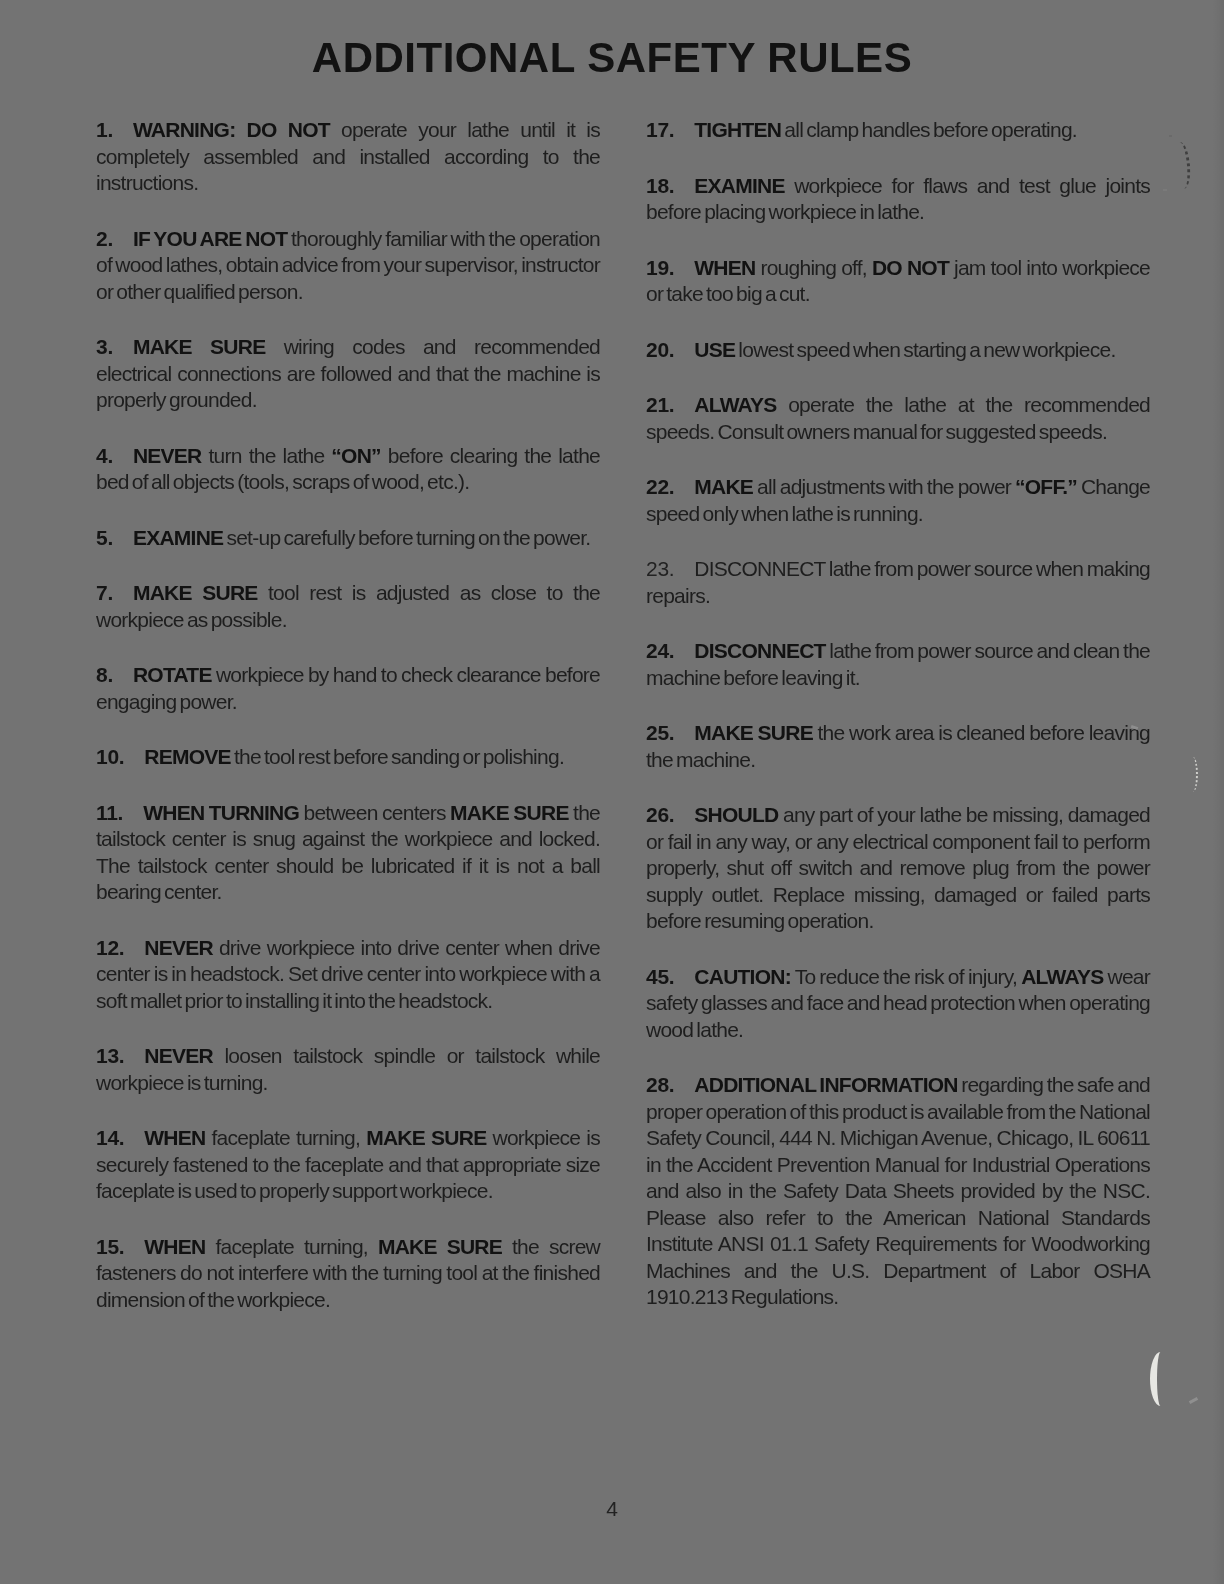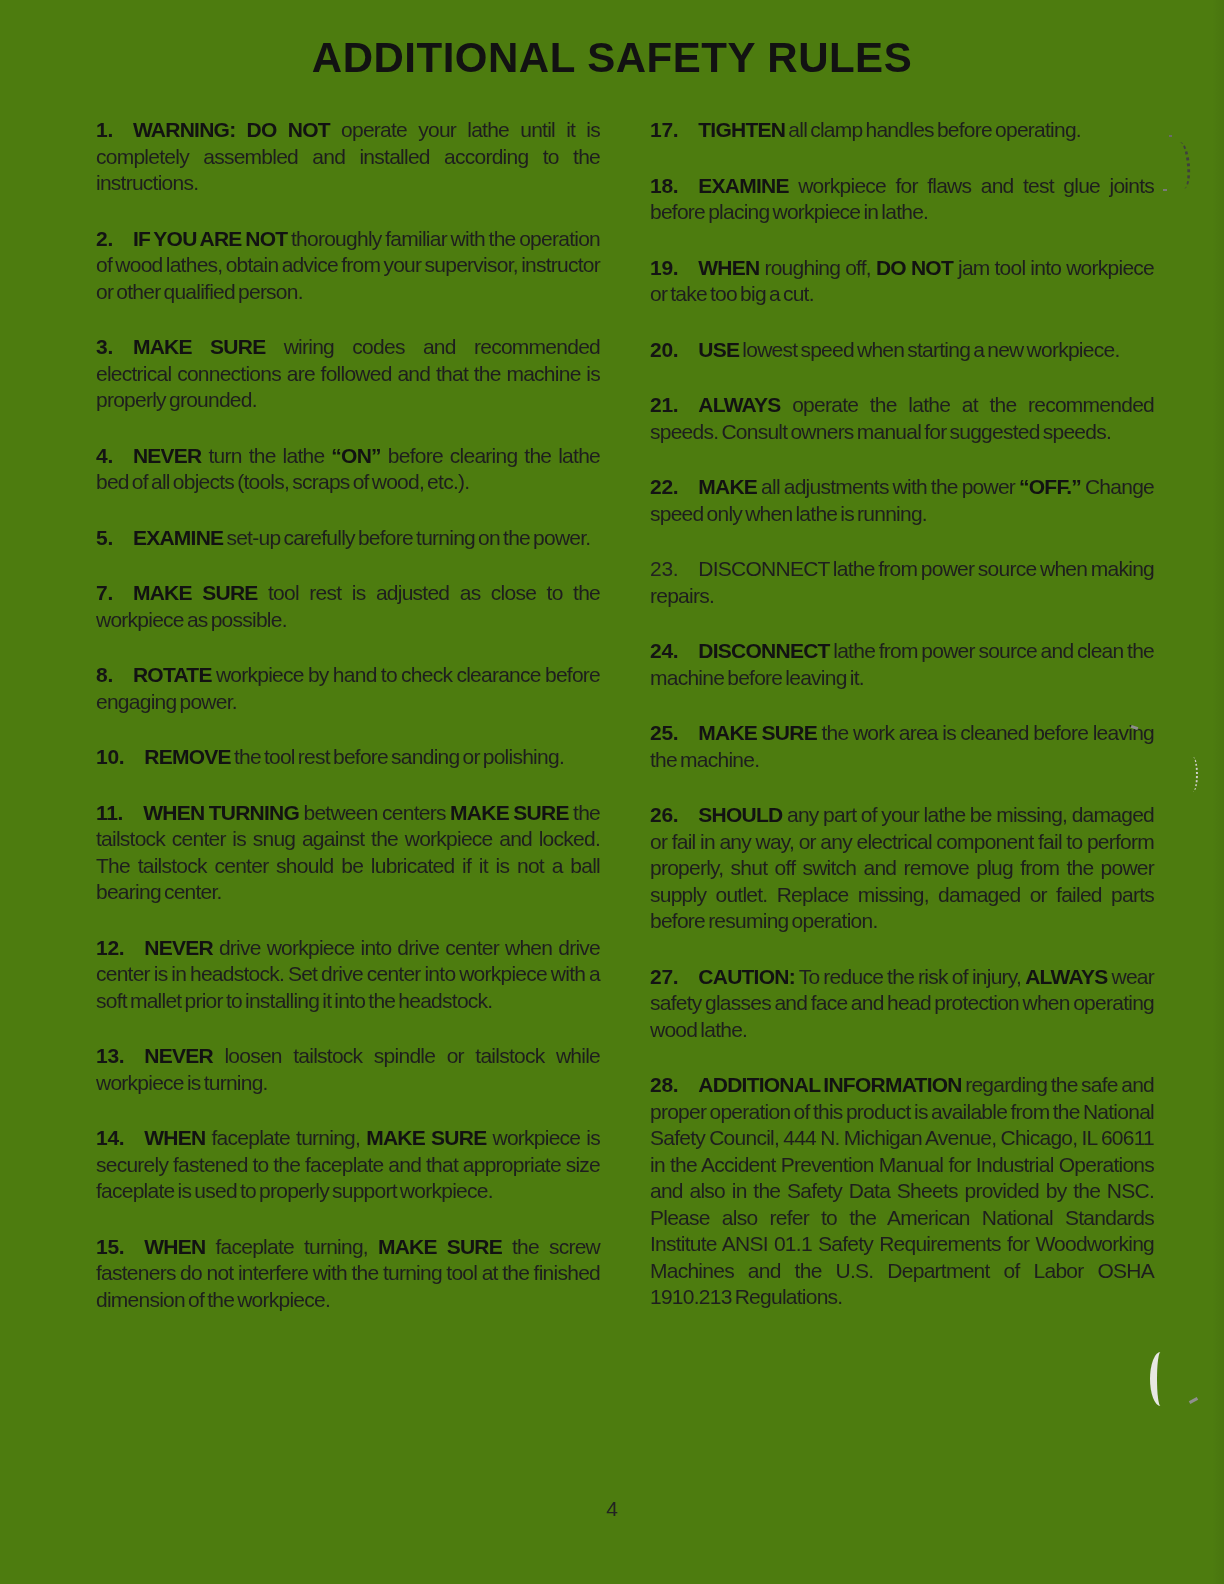--- a/index.html
+++ b/index.html
@@ -1,41 +1,40 @@
 <!DOCTYPE html>
 <html><head>
 <meta charset="utf-8">
 <style>
   html, body { margin: 0; padding: 0; background: #e8e8e6; }
   .page {
     position: relative;
     width: 1224px;
     height: 1584px;
     margin: 0 auto;
-    background: #4d7c0f;
+    background: #737373;
     overflow: hidden;
     color: #1b1b1b;
     font-family: "Liberation Sans", "DejaVu Sans", sans-serif;
   }
   .doc-title {
     margin: 0;
     padding-top: 34px;
     text-align: center;
     font-size: 42px;
     line-height: 47px;
     font-weight: 700;
     letter-spacing: 0.5px;
     color: #121212;
   }
   .columns {
     display: flex;
     padding: 36px 70px 0 96px;
     gap: 46px;
     box-sizing: border-box;
-    justify-content: space-between;
   }
   .col {
     flex: 0 0 504px;
     width: 504px;
   }
   .rule {
     margin: 0 0 29px 0;
     font-size: 21px;
     line-height: 26.5px;
     letter-spacing: -0.75px;
@@ -107,21 +106,21 @@
         <p class="rule"><span class="rule-num">17.</span><span class="kw">TIGHTEN</span><span class="txt"> all clamp handles before operating.</span></p>
         <p class="rule"><span class="rule-num">18.</span><span class="kw">EXAMINE</span><span class="txt"> workpiece for flaws and test glue joints before placing workpiece in lathe.</span></p>
         <p class="rule"><span class="rule-num">19.</span><span class="kw">WHEN</span><span class="txt"> roughing off, </span><span class="kw">DO NOT</span><span class="txt"> jam tool into workpiece or take too big a cut.</span></p>
         <p class="rule"><span class="rule-num">20.</span><span class="kw">USE</span><span class="txt"> lowest speed when starting a new workpiece.</span></p>
         <p class="rule"><span class="rule-num">21.</span><span class="kw">ALWAYS</span><span class="txt"> operate the lathe at the recommended speeds. Consult owners manual for suggested speeds.</span></p>
         <p class="rule"><span class="rule-num">22.</span><span class="kw">MAKE</span><span class="txt"> all adjustments with the power </span><span class="kw">“OFF.”</span><span class="txt"> Change speed only when lathe is running.</span></p>
         <p class="rule plain"><span class="rule-num">23.</span><span class="txt">DISCONNECT lathe from power source when making repairs.</span></p>
         <p class="rule"><span class="rule-num">24.</span><span class="kw">DISCONNECT</span><span class="txt"> lathe from power source and clean the machine before leaving it.</span></p>
         <p class="rule"><span class="rule-num">25.</span><span class="kw">MAKE SURE</span><span class="txt"> the work area is cleaned before leaving the machine.</span></p>
         <p class="rule"><span class="rule-num">26.</span><span class="kw">SHOULD</span><span class="txt"> any part of your lathe be missing, damaged or fail in any way, or any electrical component fail to perform properly, shut off switch and remove plug from the power supply outlet. Replace missing, damaged or failed parts before resuming operation.</span></p>
-        <p class="rule"><span class="rule-num">27.</span><span class="kw">CAUTION:</span><span class="txt"> To reduce the risk of injury, </span><span class="kw">ALWAYS</span><span class="txt"> wear safety glasses and face and head protection when operating wood lathe.</span></p>
+        <p class="rule"><span class="rule-num">45.</span><span class="kw">CAUTION:</span><span class="txt"> To reduce the risk of injury, </span><span class="kw">ALWAYS</span><span class="txt"> wear safety glasses and face and head protection when operating wood lathe.</span></p>
         <p class="rule"><span class="rule-num">28.</span><span class="kw">ADDITIONAL INFORMATION</span><span class="txt"> regarding the safe and proper operation of this product is available from the National Safety Council, 444 N. Michigan Avenue, Chicago, IL 60611 in the Accident Prevention Manual for Industrial Operations and also in the Safety Data Sheets provided by the NSC. Please also refer to the American National Standards Institute ANSI 01.1 Safety Requirements for Woodworking Machines and the U.S. Department of Labor OSHA 1910.213 Regulations.</span></p>
       </div>
   </div>
 
   <div class="page-number">4</div>
 
   <div class="artifact art-paren-dark"></div>
   <div class="artifact art-dot-a"></div>
   <div class="artifact art-dot-b"></div>
   <div class="artifact art-mid-tick"></div>

